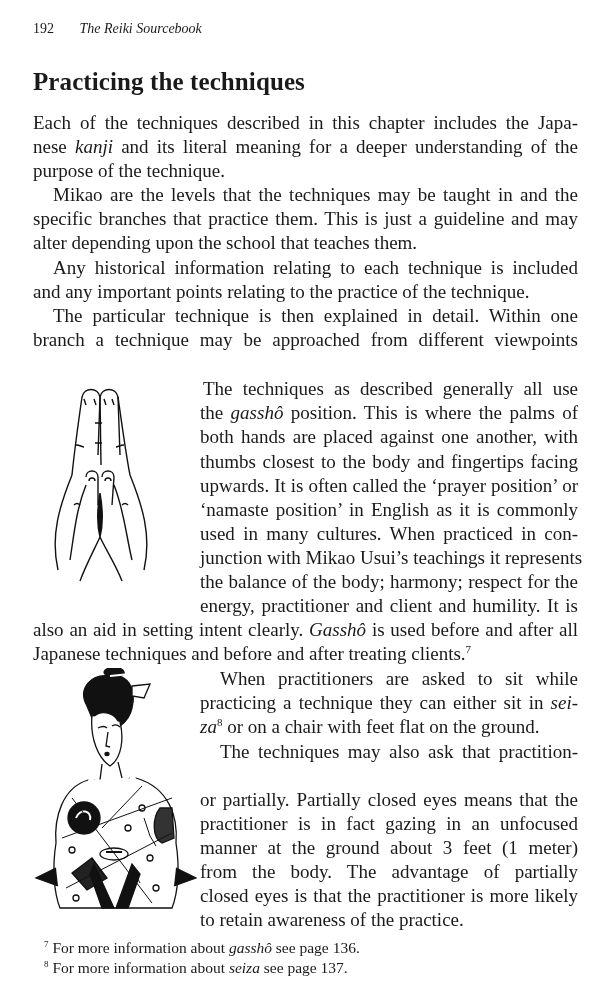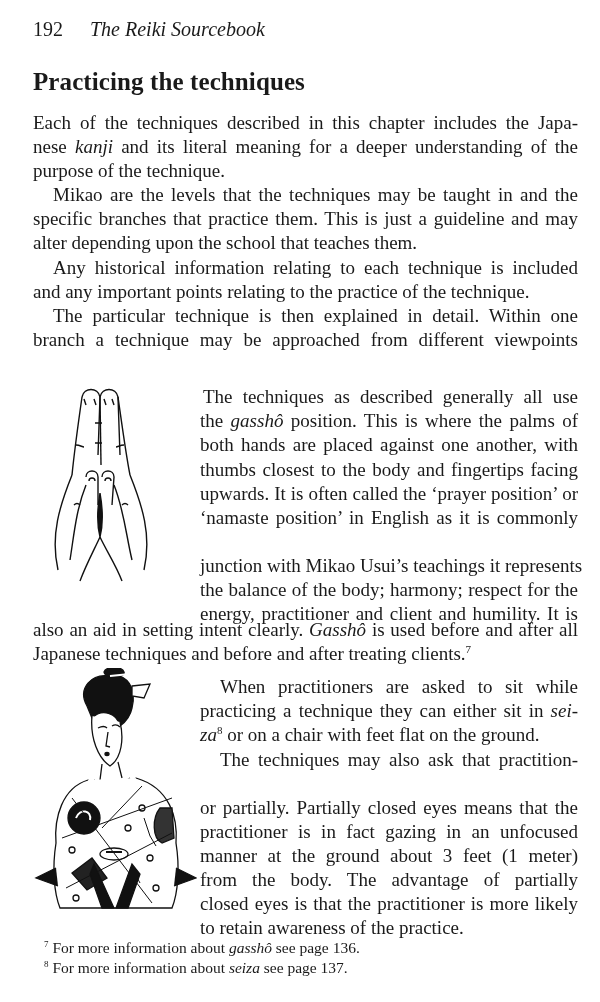--- a/index.html
+++ b/index.html
@@ -5,34 +5,34 @@
   html, body { margin: 0; padding: 0; }
   body {
     width: 600px; height: 1002px; overflow: hidden;
     background: #ffffff; color: #1a1a1a;
     font-family: "Liberation Serif", "DejaVu Serif", serif;
     position: relative;
   }
   .page { position: absolute; left: 0; top: 0; width: 600px; height: 1002px; }
   .running-head {
     position: absolute; left: 33px; top: 18px;
-    font-size: 20px; line-height: 22px; white-space: nowrap;
+    font-size: 14px; line-height: 22px; white-space: nowrap;
   }
   .running-head .num { font-weight: normal; margin-right: 22px; }
   .running-head .title { font-style: italic; }
   .heading {
     position: absolute; left: 33px; top: 67px;
     font-size: 25px; font-weight: bold; line-height: 30px; white-space: nowrap;
     letter-spacing: 0.1px;
   }
   .line {
     position: absolute; font-size: 19px; line-height: 24px; white-space: nowrap;
   }
   .full { left: 33px; width: 545px; }
-  .col { left: 200px; width: 378px; margin-top: 8px; }
+  .col { left: 200px; width: 378px; }
   .just { text-align: justify; text-align-last: justify; }
   .last { text-align: left; text-align-last: left; }
   em { font-style: italic; }
   sup { font-size: 11px; vertical-align: 7px; line-height: 0; }
   .illus { position: absolute; }
   .footnotes {
     position: absolute; left: 44px; top: 938px; font-size: 15.5px; line-height: 20px;
   }
   .footnotes div { white-space: nowrap; }
   .footnotes sup { font-size: 9px; vertical-align: 6px; }
@@ -93,20 +93,21 @@
     <path d="M60 152 C66 165, 76 180, 82 196"></path>
     <path d="M34 120 C36 118, 38 118, 40 120 M82 120 C84 118, 86 118, 88 120"></path>
   </svg>
 
   <div class="line col just" style="top:377px; left:203px; width:375px">The techniques as described generally all use</div>
   <div class="line col just" style="top:401px"><span>the </span><em>gasshô</em><span> position. This is where the palms of</span></div>
   <div class="line col just" style="top:425px">both hands are placed against one another, with</div>
   <div class="line col just" style="top:450px">thumbs closest to the body and fingertips facing</div>
   <div class="line col just" style="top:474px">upwards. It is often called the ‘prayer position’ or</div>
   <div class="line col just" style="top:498px">‘namaste position’ in English as it is commonly</div>
+  <div class="line col just" style="top:522px">used in many cultures. When practiced in con-</div>
   <div class="line col just" style="top:570px">the balance of the body; harmony; respect for the</div>
   <div class="line col just" style="top:546px">junction with Mikao Usui’s teachings it represents</div>
   <div class="line col just" style="top:594px">energy, practitioner and client and humility. It is</div>
   <div class="line full just" style="top:618px"><span>also an aid in setting intent clearly. </span><em>Gasshô</em><span> is used before and after all</span></div>
   <div class="line full last" style="top:642px"><span>Japanese techniques and before and after treating clients.</span><sup>7</sup></div>
 
   <svg class="illus" style="left:32px; top:668px" width="165" height="245" viewBox="0 0 165 245" stroke="#111" stroke-width="1.3" fill="none">
 
     <path d="M55 38 C45 20, 60 5, 78 8 C95 5, 105 20, 100 40 C98 50, 92 55, 88 58 C85 45, 70 40, 60 50 Z" fill="#111"></path>
     <path d="M72 4 C74 -2, 90 -2, 92 4 C94 10, 74 12, 72 4 Z" fill="#111"></path>

